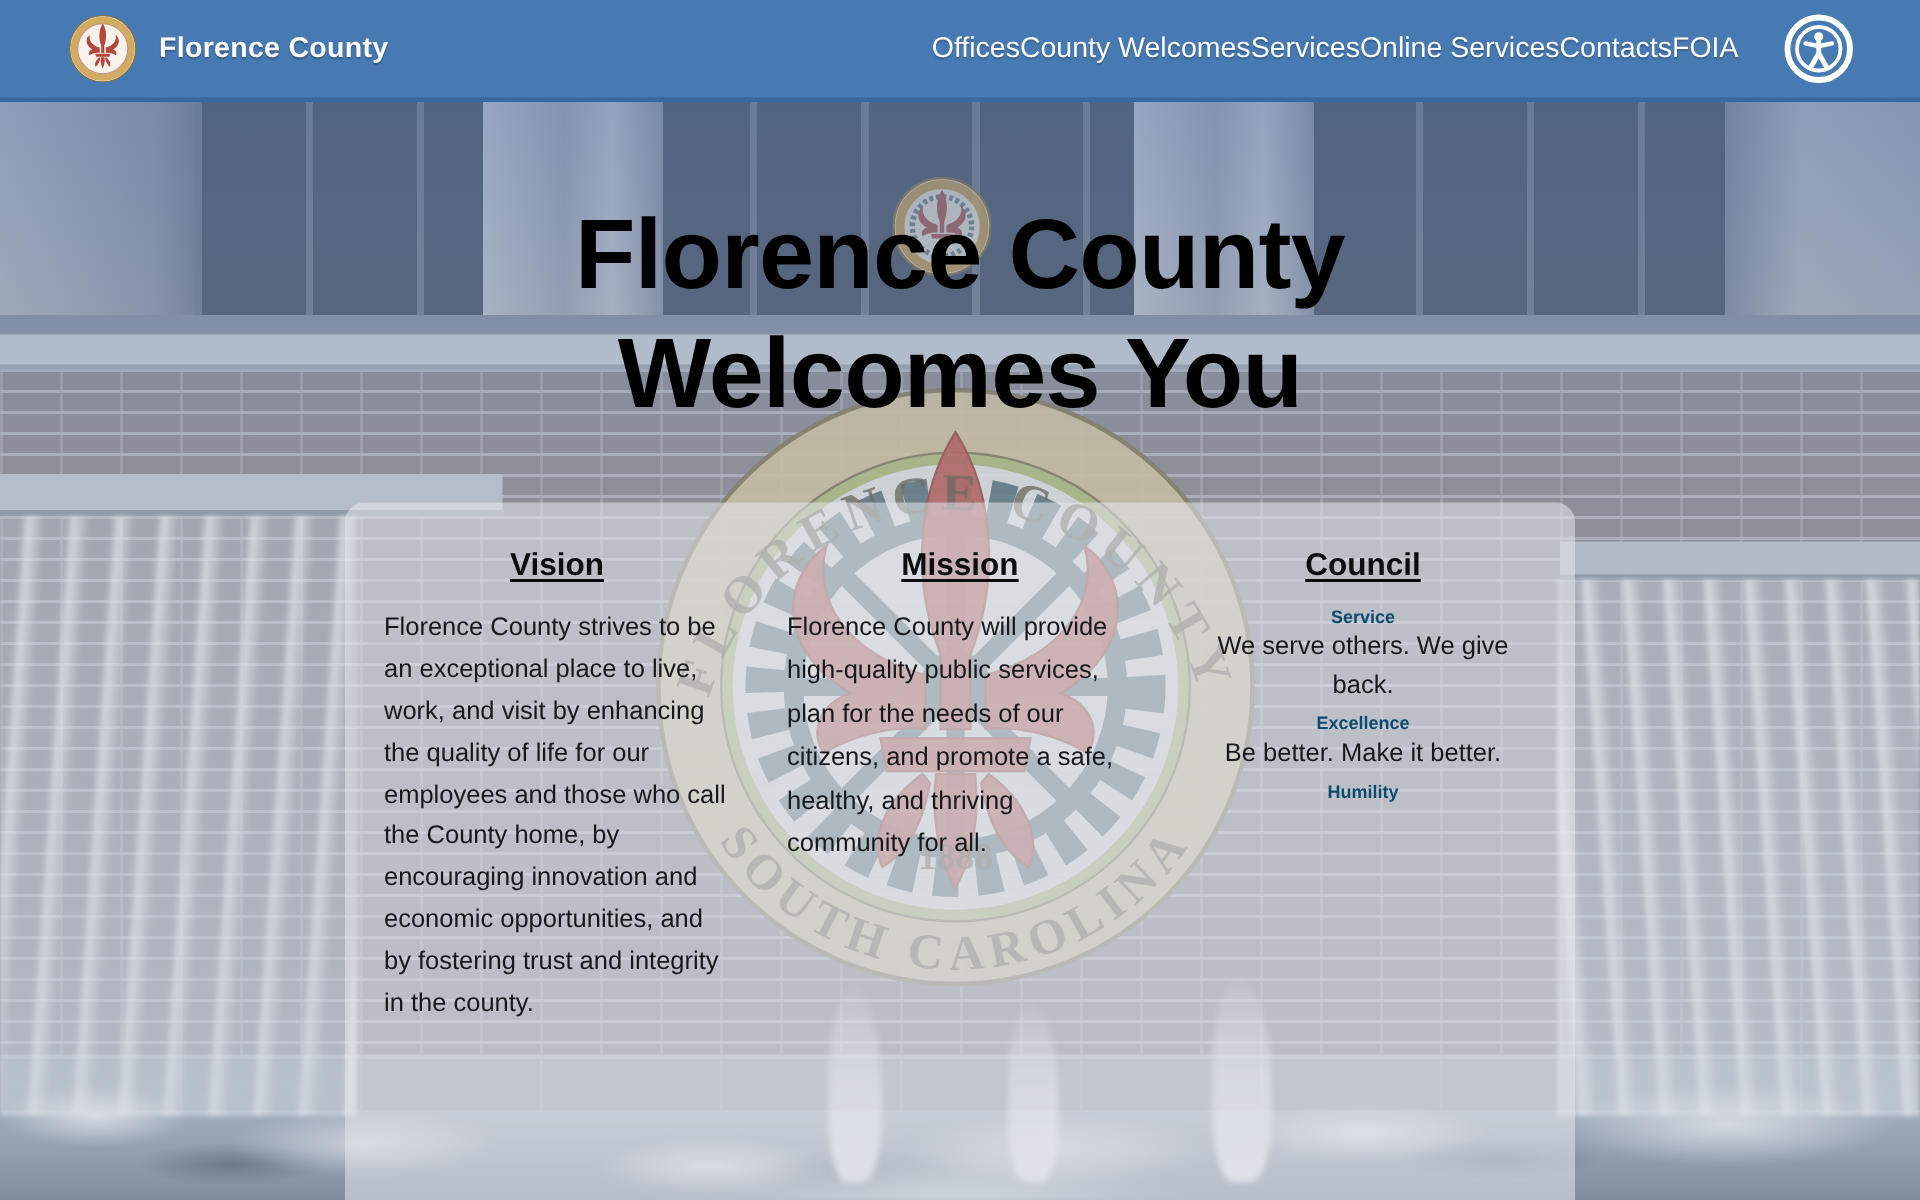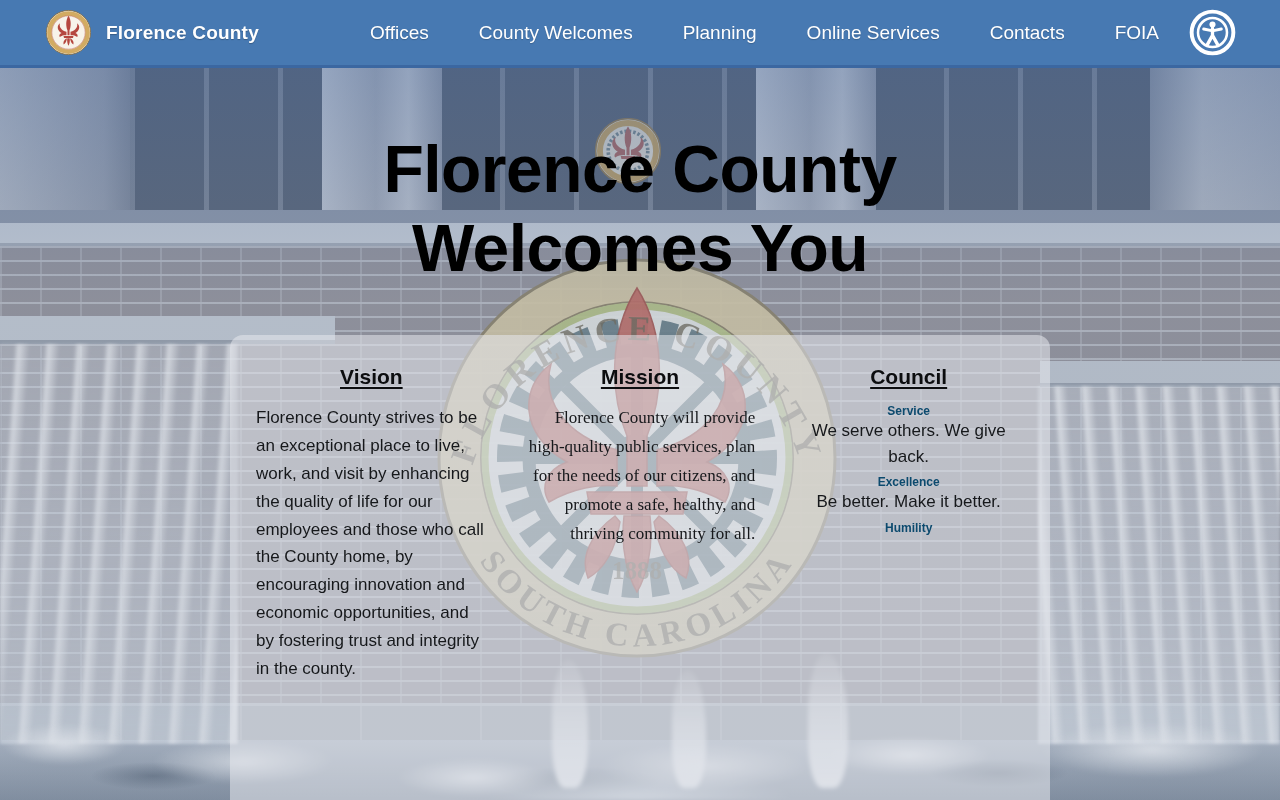--- a/index.html
+++ b/index.html
@@ -9,21 +9,21 @@
   
   .topnav{
     position:relative; z-index:30; height:68px; background:#4779b2;
     border-bottom:3px solid #3b67a1;
     display:flex; align-items:center; padding:0 44px 0 46px; color:#fff;
   }
   .brand{ display:flex; align-items:center; gap:15px; cursor:pointer; }
   .brand-logo{ width:45px; height:45px; display:block; }
   .brand-name{ font-size:19px; font-weight:bold; letter-spacing:.2px;
     text-shadow:0 1px 1px rgba(0,0,0,.25); }
-  .navlinks{ margin-left:auto; display:flex; align-items:flex-start; gap:50px; }
+  .navlinks{ margin-left:auto; display:flex; align-items:flex-start; }
   .navlink{ font-size:19px; color:#fff; text-decoration:none; cursor:pointer;
     white-space:nowrap; text-shadow:0 1px 1px rgba(0,0,0,.2); }
   .a11y-btn{ margin-left:30px; width:47px; height:47px; border:none; background:transparent;
     padding:0; cursor:pointer; display:flex; align-items:center; justify-content:center; }
   .a11y-btn svg{ width:47px; height:47px; display:block; }
 
   
   .hero{ position:relative; width:1280px; height:732px; overflow:hidden; background:#9aa2b0; }
   .bg, .bg *{ position:absolute; }
 
@@ -109,21 +109,21 @@
     letter-spacing:-0.5px; }
 
   .card{ position:absolute; z-index:10; left:230px; top:267px; width:820px; height:484px;
     background:rgba(229,232,236,.55); border-radius:13px;
     padding:30px 26px 24px; display:grid; grid-template-columns:1fr 1fr 1fr;
     column-gap:38px; color:#16181b; }
   .card h2{ font-size:21px; font-weight:bold; text-decoration:underline;
     text-underline-offset:3px; text-align:center; margin-bottom:15px; color:#0c0d0f; }
   .card p{ font-size:17px; line-height:1.64; }
   .col-vision p{ text-align:left; }
-  .col-mission p{ text-align:right; line-height:1.7;font-family:Liberation Serif, serif; }
+  .col-mission p{ text-align:left; line-height:1.7; }
   .col-values{ text-align:center; }
   .value-name{ font-size:12px; font-weight:bold; margin-top:6px; color:#0c4a6e; }
   .value-desc{ font-size:17px; line-height:1.5; }
 
   .seal-text{ font-family:"Liberation Serif","DejaVu Serif",serif; font-weight:700;
     fill:#6e6753; opacity:.78; }
 </style>
 </head>
 <body>
 
@@ -140,21 +140,21 @@
         M-11,50 C-15,82 -7,104 0,117 C7,104 15,82 11,50 Z
         M-19,50 C-41,66 -50,88 -43,106 C-27,97 -18,77 -14,55 Z
         M19,50 C41,66 50,88 43,106 C27,97 18,77 14,55 Z"></path>
     </svg>
     <span class="brand-name">Florence County</span>
   </div>
 
   <nav class="navlinks">
     <a class="navlink">Offices</a>
     <a class="navlink">County Welcomes</a>
-    <a class="navlink">Planning</a>
+    <a class="navlink">Services</a>
     <a class="navlink">Online Services</a>
     <a class="navlink">Contacts</a>
     <a class="navlink">FOIA</a>
   </nav>
 
   <button class="a11y-btn">
     <svg viewBox="-24 -24 48 48">
       <circle r="21.3" fill="none" stroke="#ffffff" stroke-width="4"></circle>
       <circle r="14.8" fill="none" stroke="#ffffff" stroke-width="2.6"></circle>
       <circle cy="-8.2" r="3.1" fill="#ffffff"></circle>

